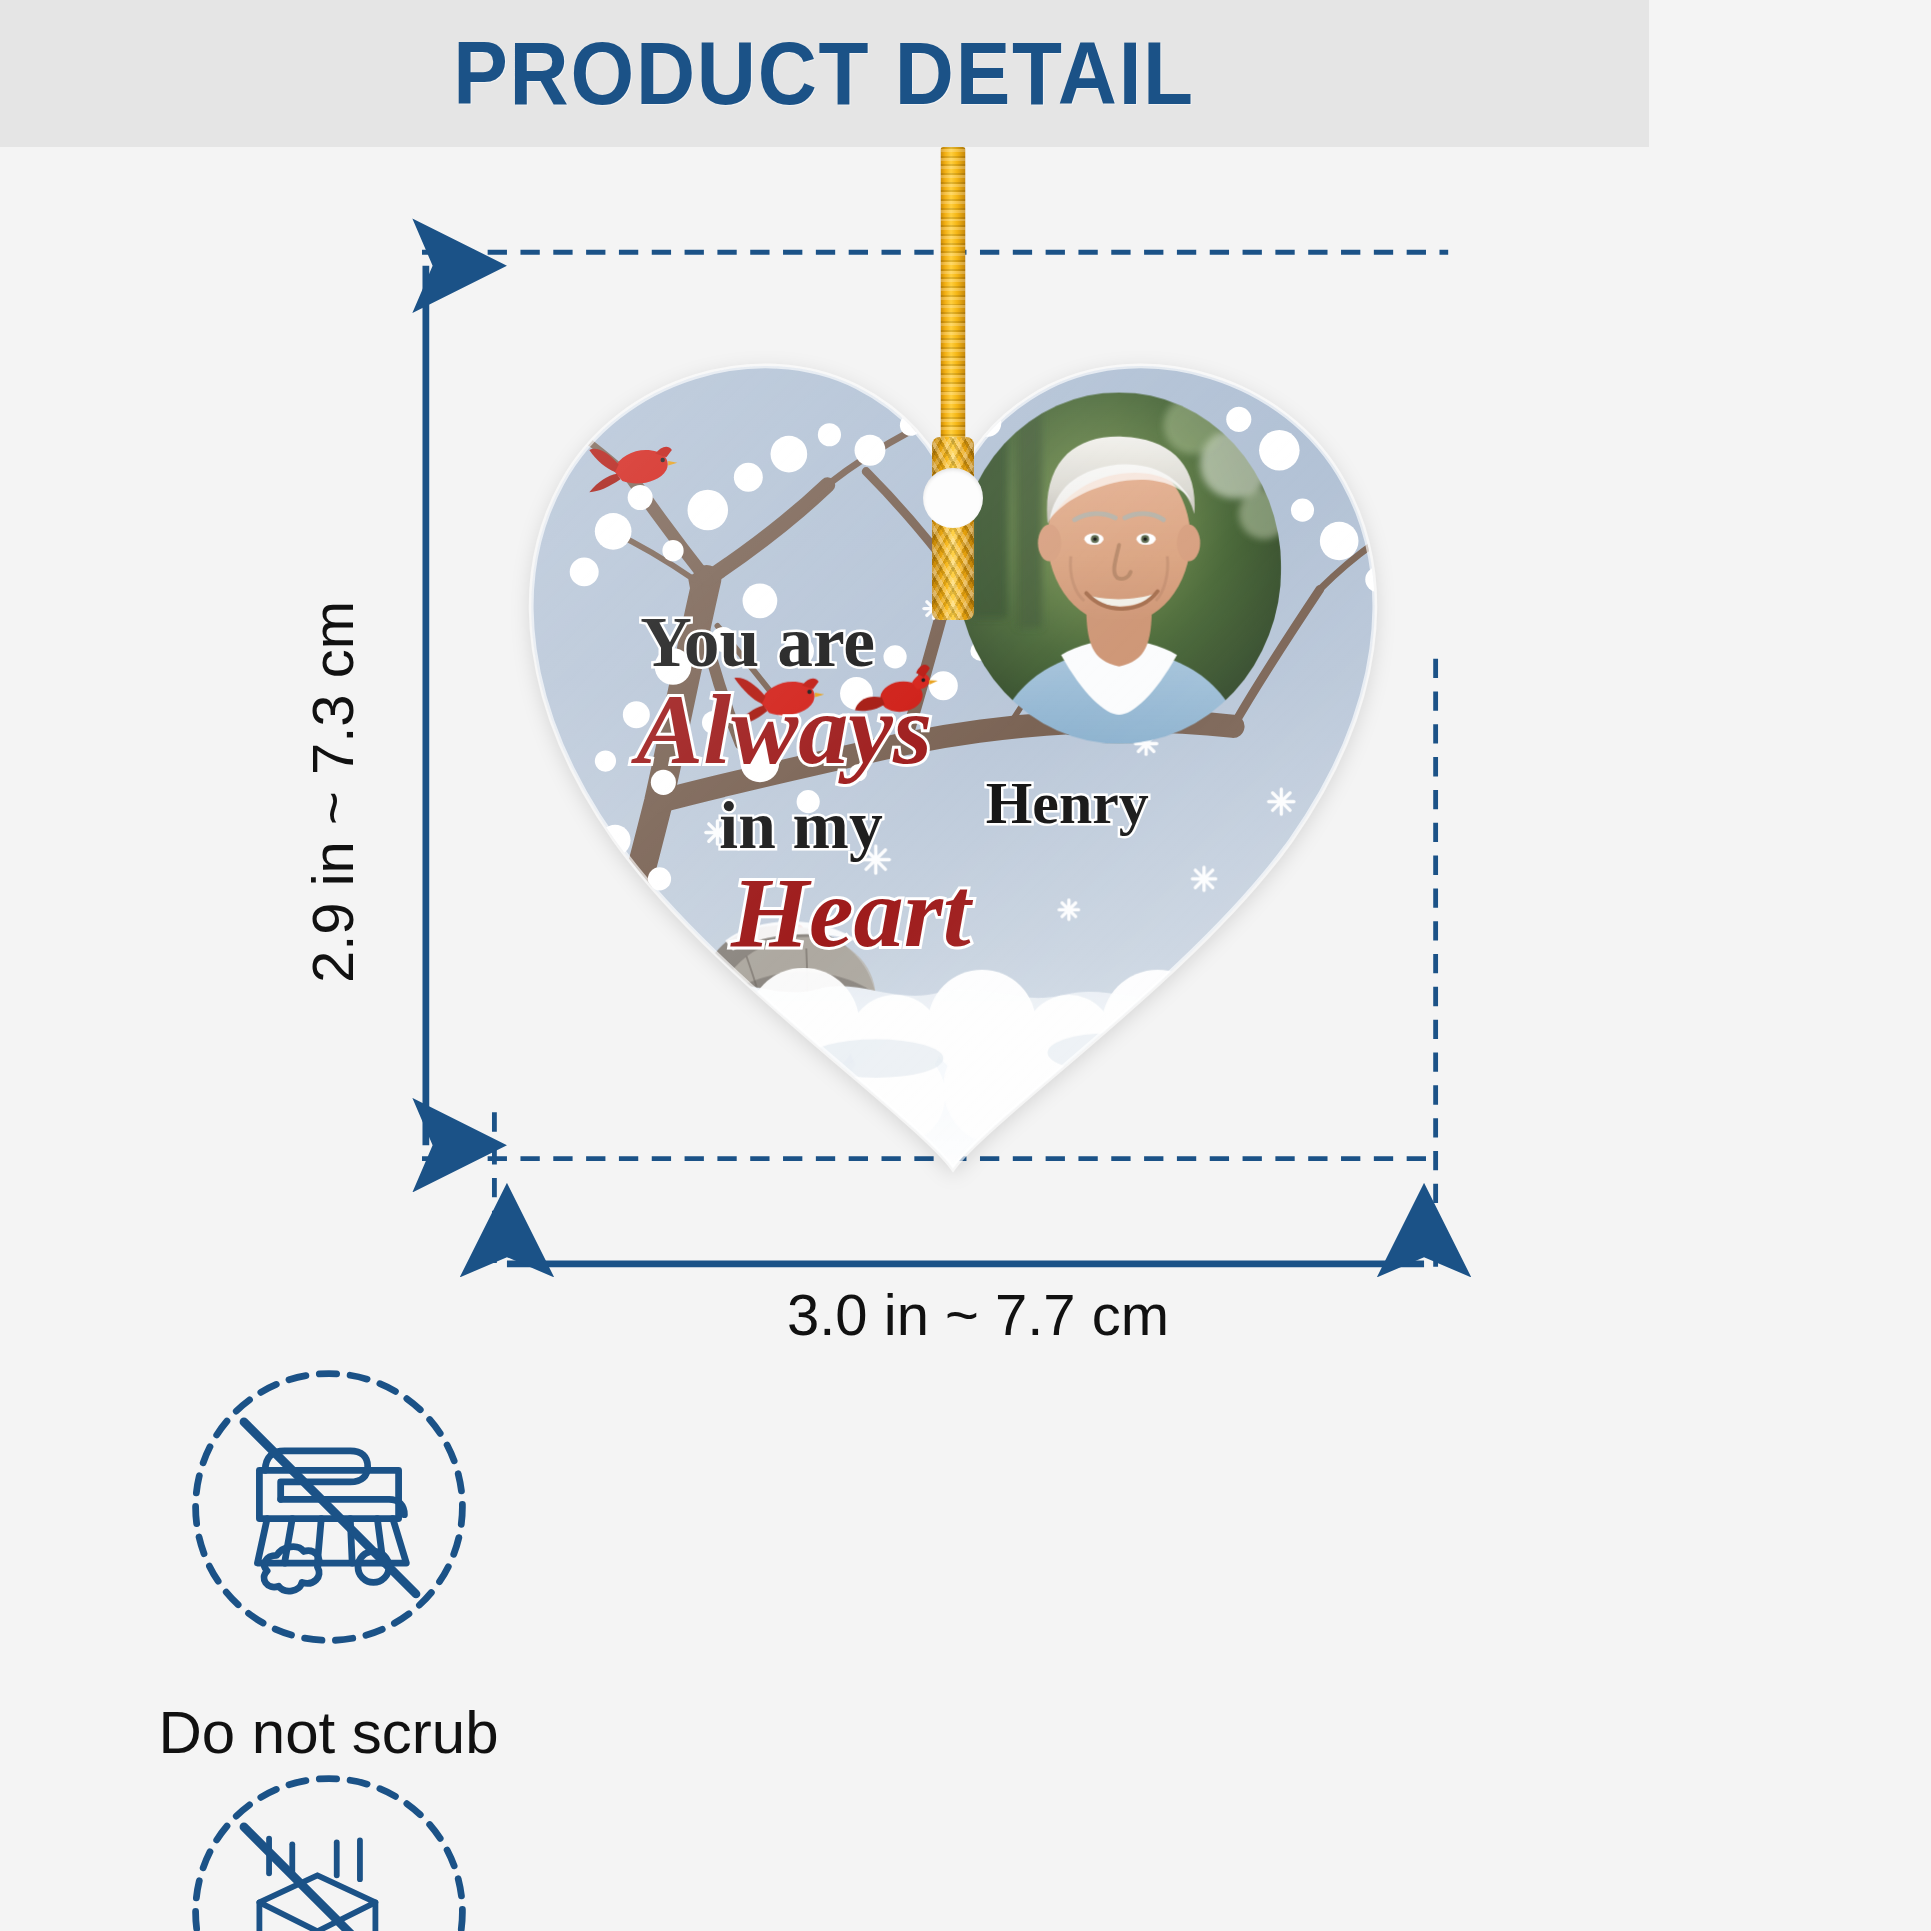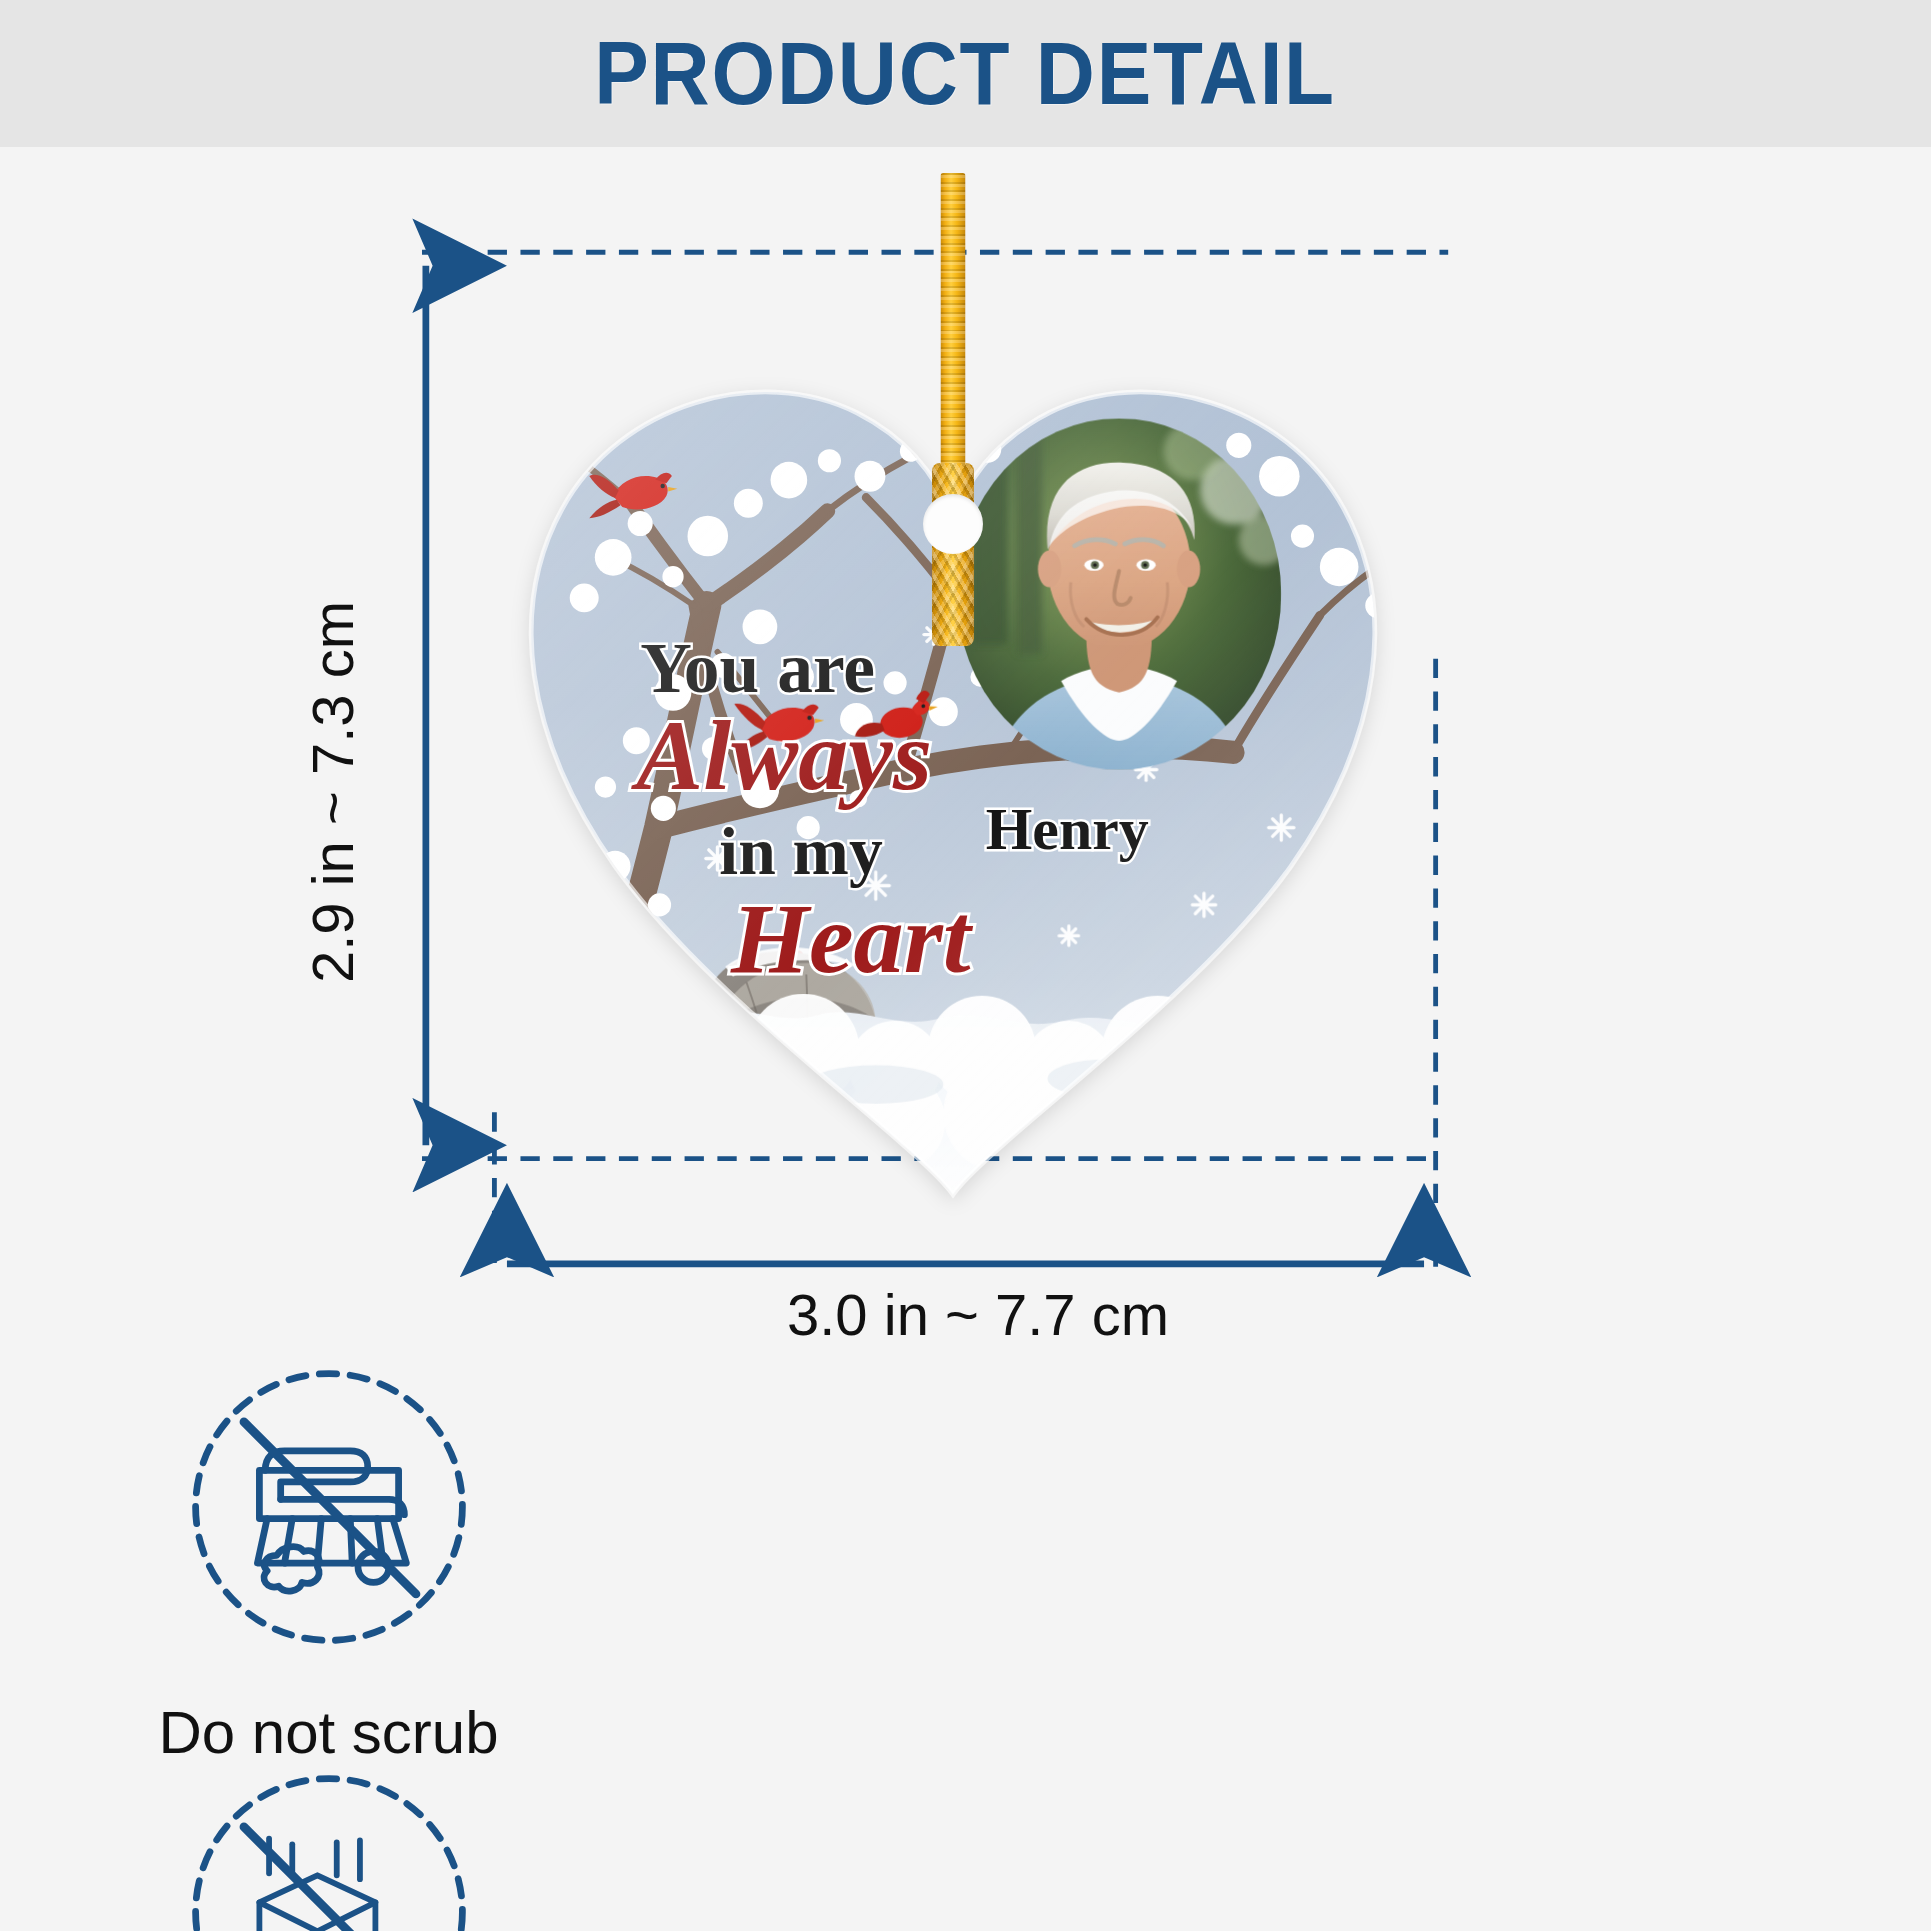--- a/index.html
+++ b/index.html
@@ -5,21 +5,21 @@
   html,body{margin:0;padding:0;}
   body{
     width:1931px;height:1931px;
     background:#f4f4f4;
     font-family:"Liberation Sans", sans-serif;
     overflow:hidden;
     position:relative;
   }
   
   .header-band{
-    position:absolute;left:0;top:0;width:1931px;height:147px;
+    position:absolute;left:0;top:0;width:1649px;height:147px;
     background:#e5e5e5;
     display:flex;align-items:center;justify-content:center;
   }
   .header-title{
     font-family:"Liberation Sans Narrow","Liberation Sans",sans-serif;
     font-weight:bold;
     font-size:89px;
     letter-spacing:1.9px;
     color:#1b5287;
     transform:scaleX(0.92);
@@ -37,21 +37,21 @@
     font-size:58px;color:#111;white-space:nowrap;
   }
   .dim-label-v{
     left:299px;top:454px;
     transform-origin:left top;
     transform:rotate(-90deg) translate(-100%,0);
   }
   .dim-label-h{left:787px;top:1134px;}
 
   
-  .ornament-wrap{position:absolute;left:470px;top:0px;width:966px;height:1081px;margin-top:26px;}
+  .ornament-wrap{position:absolute;left:470px;top:0px;width:966px;height:1081px;}
 
   .cord{
     position:absolute;left:50%;top:0;transform:translateX(-50%);
     width:25px;height:319px;
     background:
       repeating-linear-gradient(180deg,
         rgba(0,0,0,.12) 0 1.9px, rgba(255,255,255,.22) 1.9px 4.8px, rgba(0,0,0,0) 4.8px 8.7px),
       linear-gradient(90deg,#c98a08 0%,#f2ae12 18%,#ffcf3e 42%,#f5b615 66%,#c4860a 100%);
     border-radius:2.9px;
     z-index:3;

